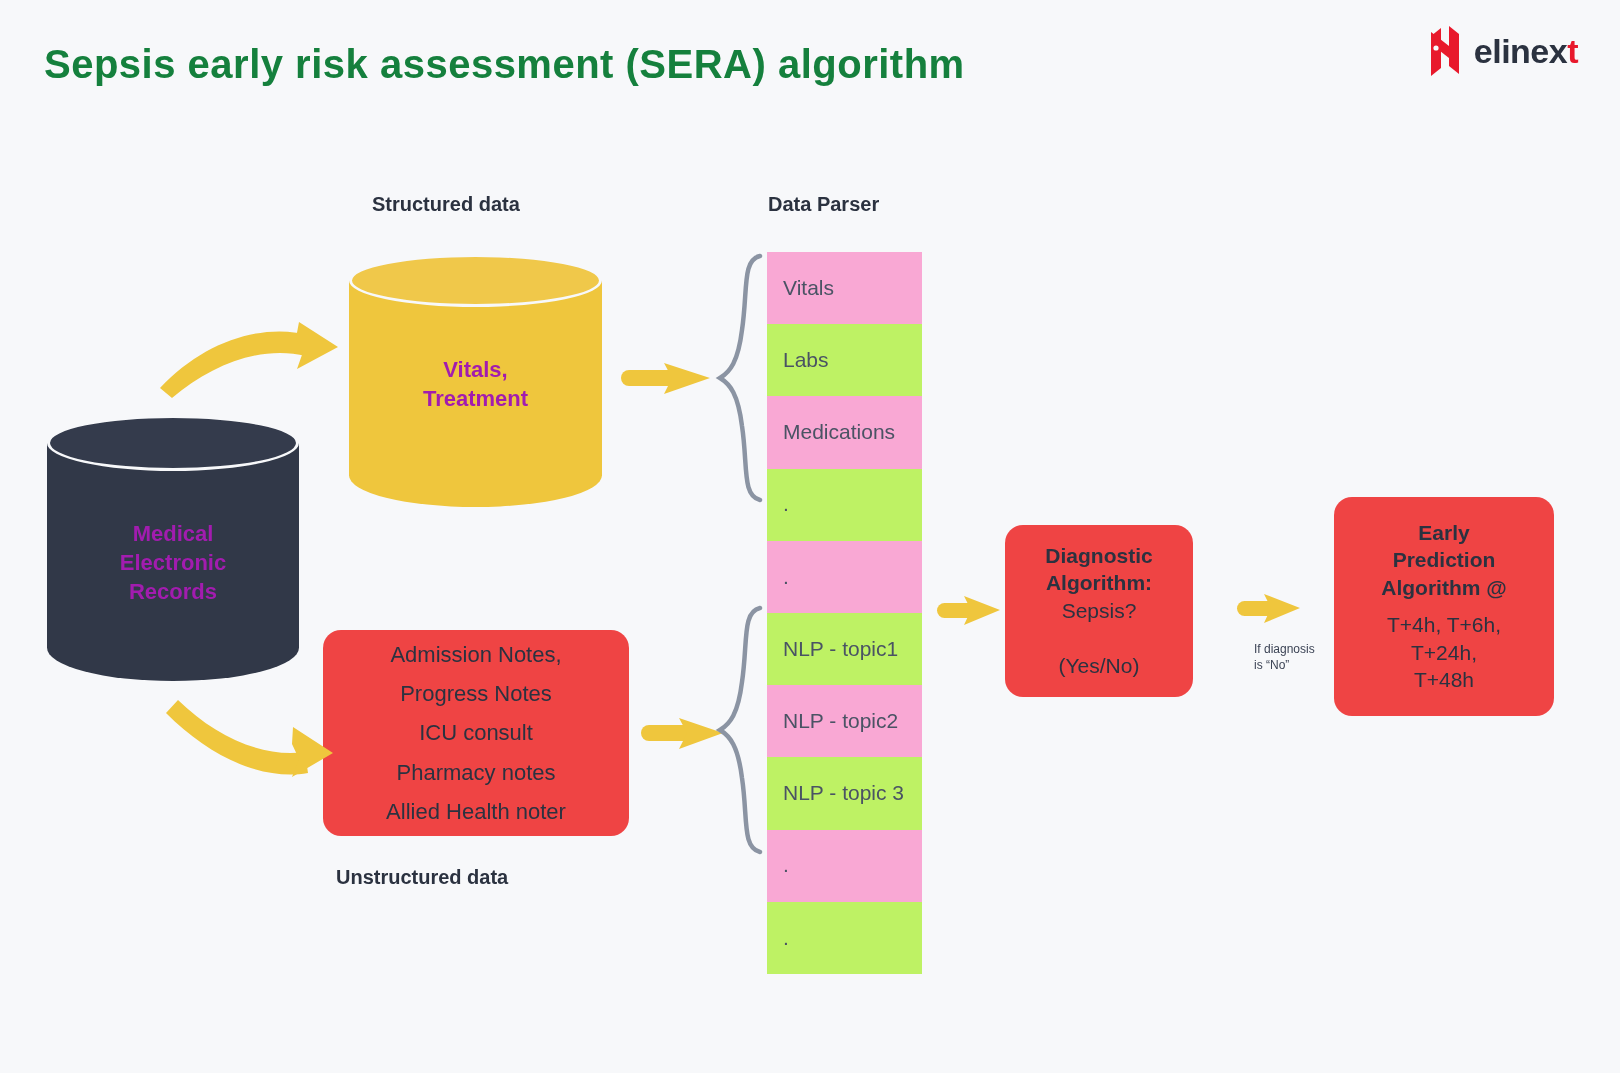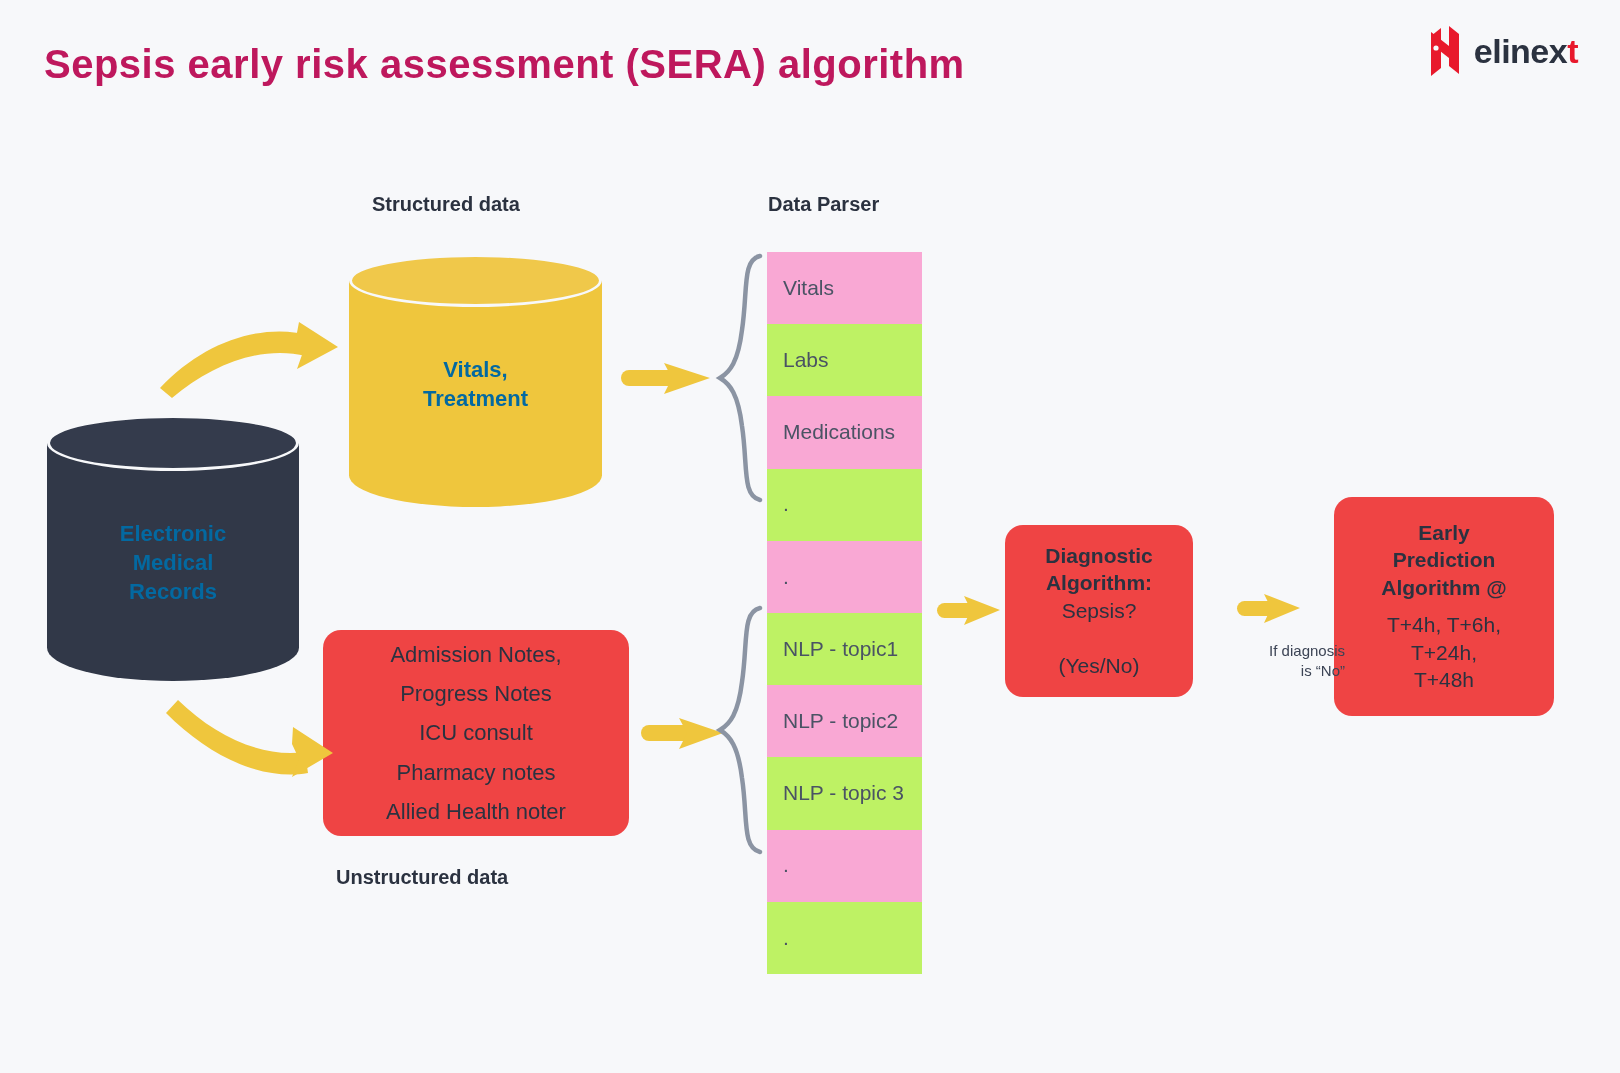--- a/index.html
+++ b/index.html
@@ -8,21 +8,21 @@
     background:#f7f8fa;
     font-family:"Liberation Sans", sans-serif;
     overflow:hidden;
   }
   #stage { position:relative; width:1620px; height:1073px; }
 
   
   .page-title {
     position:absolute; left:44px; top:42px;
     font-size:40px; font-weight:bold; letter-spacing:0.5px;
-    color:#be185d; white-space:nowrap;text-align:center;
+    color:#15803d; white-space:nowrap;text-align:center;
   }
   .logo-wrap {
     position:absolute; right:42px; top:26px;
     display:flex; align-items:center; gap:12px;
   }
   .logo-mark { width:34px; height:50px; display:block; }
   .logo-text {
     font-size:34px; font-weight:600; color:#2b3240;
     letter-spacing:-0.5px; line-height:1;
     position:relative;
@@ -44,21 +44,21 @@
     position:absolute; left:0; right:0;
     border-radius:0 0 50% 50% / 0 0 14% 14%;
   }
   .cyl-top {
     position:absolute; left:0; right:0; top:0;
     border-radius:50%;
     border:3px solid #f7f8fa;
   }
   .cyl-label {
     position:absolute; left:0; right:0;
-    text-align:center; color:#0369a1; font-weight:bold;
+    text-align:center; color:#a21caf; font-weight:bold;
     line-height:1.32; z-index:3;
   }
 
   #cyl-emr { left:47px; top:415px; width:252px; height:266px; }
   #cyl-emr .cyl-body { top:28px; height:238px; background:#313848; }
   #cyl-emr .cyl-top  { height:56px; background:#343b4c; }
   #cyl-emr .cyl-label { top:104px; font-size:22px; }
 
   #cyl-structured { left:349px; top:254px; width:253px; height:253px; }
   #cyl-structured .cyl-body { top:26px; height:227px; background:#efc63d; }
@@ -103,22 +103,22 @@
   .parser-row.alt  { background:#bef264; }
   .parser-row.plain{ background:#f9a8d4; }
   .parser-row .txt { display:block; }
 
   
   #overlay { position:absolute; left:0; top:0; width:1620px; height:1073px;
              pointer-events:none; }
 
   
   #label-if-no {
-    position:absolute; left:1227px; top:641px; width:118px;
-    text-align:right; font-size:15px; color:#3c4455; line-height:1.35;
+    position:absolute; left:1254px; top:641px; width:118px;
+    text-align:left; font-size:12px; color:#3c4455; line-height:1.35;
   }
 </style>
 </head>
 <body>
 
 <div id="stage">
 
   <div class="page-title">Sepsis early risk assessment (SERA) algorithm</div>
 
   <div class="logo-wrap">
@@ -132,22 +132,22 @@
   </div>
 
   <div class="caption" id="cap-structured">Structured data</div>
   <div class="caption" id="cap-parser">Data Parser</div>
   <div class="caption" id="cap-unstructured">Unstructured data</div>
 
   <div class="cylinder" id="cyl-emr">
     <div class="cyl-body"></div>
     <div class="cyl-top"></div>
     <div class="cyl-label">
+      <div>Medical</div>
       <div>Electronic</div>
-      <div>Medical</div>
       <div>Records</div>
     </div>
   </div>
 
   <div class="cylinder" id="cyl-structured">
     <div class="cyl-body"></div>
     <div class="cyl-top"></div>
     <div class="cyl-label">
       <div>Vitals,</div>
       <div>Treatment</div>

